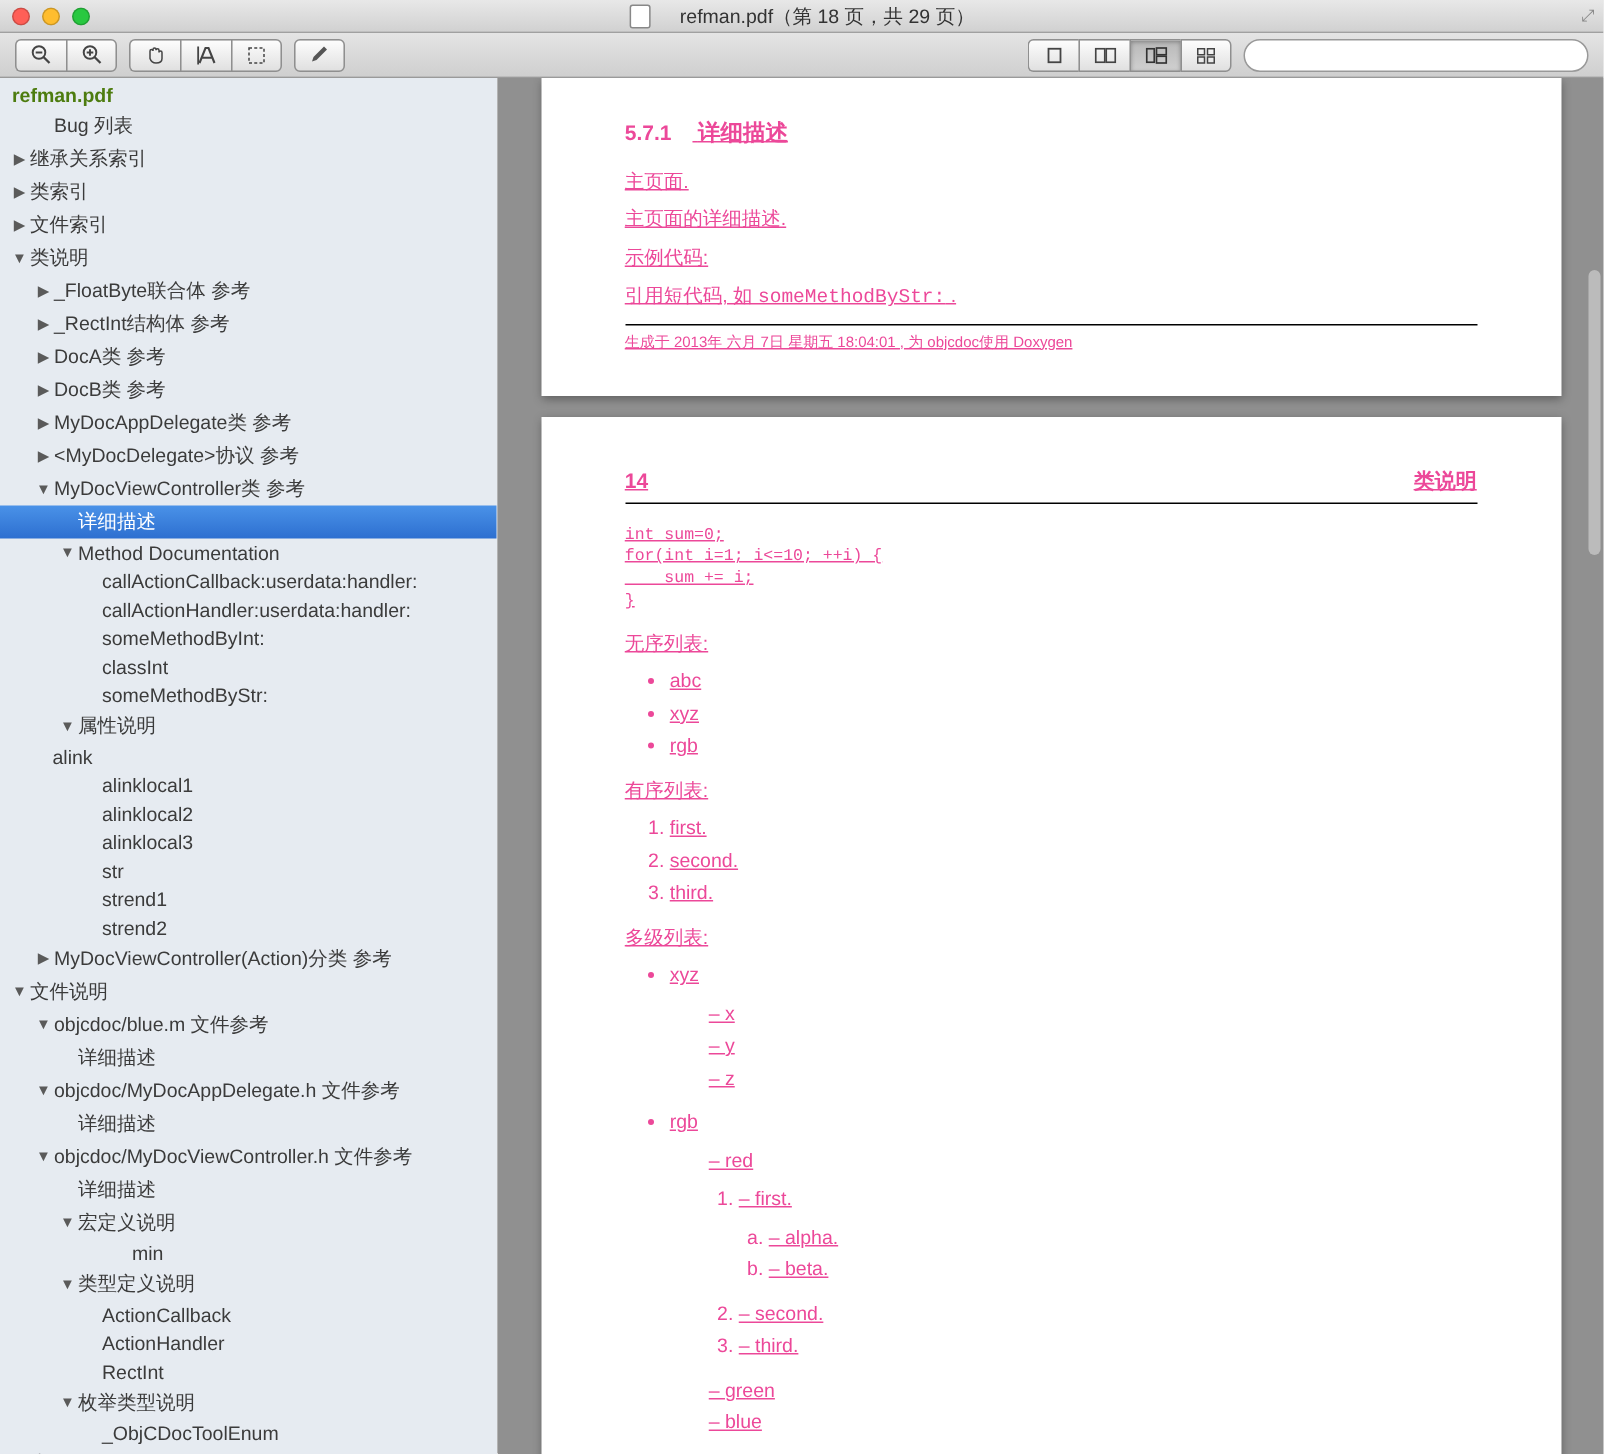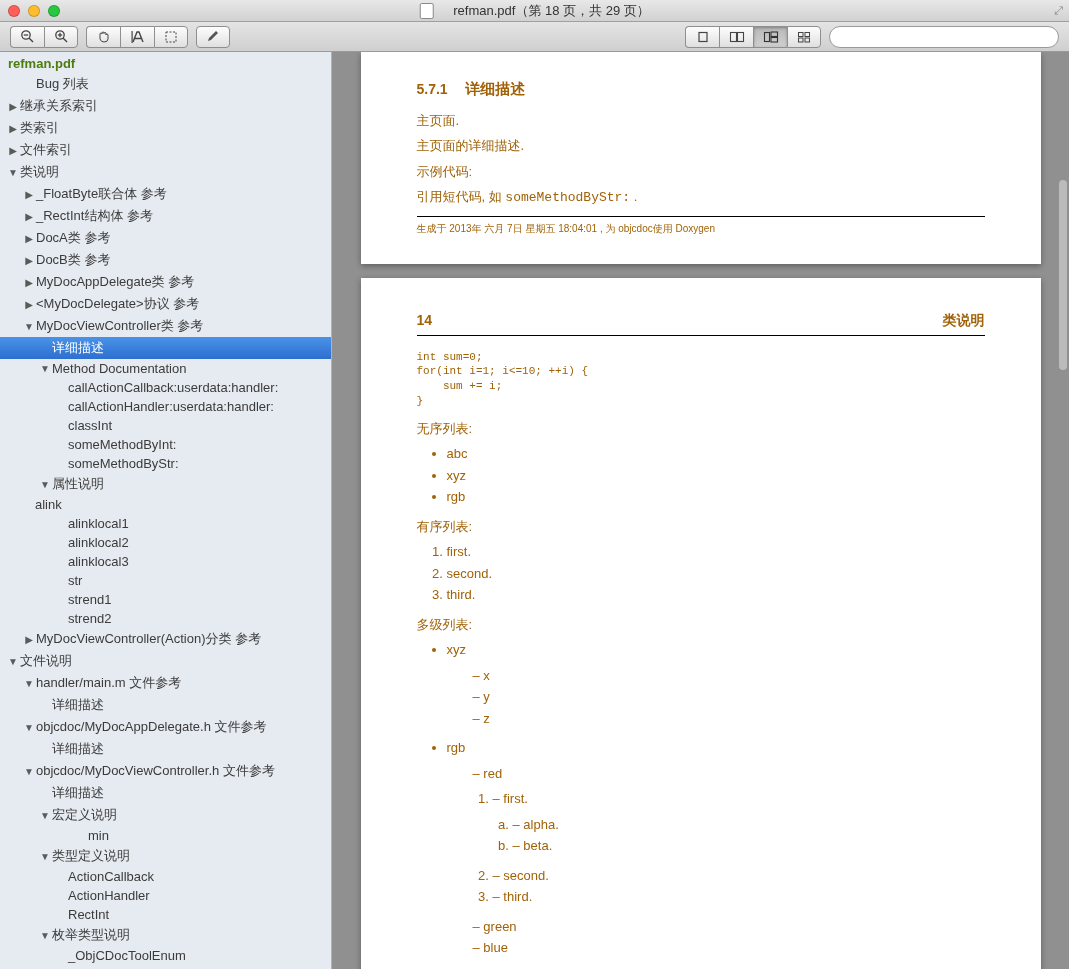--- a/index.html
+++ b/index.html
@@ -30,21 +30,21 @@
 .main { display: flex; height: calc(969px - 52px); }
 .sidebar { width: 332px; background: #e6ebf1; border-right: 1px solid #b3b3b3; overflow-y: auto; font-size: 13px; color: #3b3b3b; }
 .side-title { font-weight: bold; padding: 4px 8px 2px 8px; font-size: 13px; color: #4d7c0f; }
 .side-item { display: flex; align-items: center; padding: 2px 0; cursor: default; }
 .side-item.sel { background: linear-gradient(#4a92e8, #2d6fd0); color: #fff; }
 .tri { display: inline-block; width: 10px; text-align: center; font-size: 10px; color: #5a5a5a; margin-right: 2px; }
 .side-item.sel .tri { color: #fff; }
 
 .content { flex: 1; background: #909090; overflow-y: auto; position: relative; }
 .scrollbar-stub { position:absolute; right:2px; top:14%; width:8px; height:190px; background:#bbb; border-radius:4px; }
-.page { background: #fff; margin: 0 auto 14px auto; box-shadow: 0 2px 6px rgba(0,0,0,0.35); padding: 32px 56px 28px 56px; width: 680px; font-family: "Times New Roman", serif; font-size: 13px; color: #a16207; line-height: 1.5; }
+.page { background: #fff; margin: 0 auto 14px auto; box-shadow: 0 2px 6px rgba(0,0,0,0.35); padding: 32px 56px 28px 56px; width: 680px; font-family: "Times New Roman", serif; font-size: 13px; color: #ec4899; line-height: 1.5; text-decoration: underline; }
 .page.first { margin-top: 0; padding-top: 26px; }
 .sect-num { font-weight: bold; display: inline-block; margin-right: 14px; font-size: 14px; }
 .sect-title { font-weight: bold; font-size: 15px; }
 .gen-line { border-top: 1px solid #000; margin-top: 8px; padding-top: 4px; font-size: 10px; font-family: Arial, sans-serif; }
 .pg-head { display: flex; justify-content: space-between; font-weight: bold; font-size: 14px; border-bottom: 1.2px solid #000; padding-bottom: 4px; margin-bottom: 14px; gap: 18px; }
 pre.code { font-family: "Courier New", monospace; font-size: 11px; line-height: 1.35; margin-bottom: 10px; }
 .page ul, .page ol { margin: 6px 0 10px 30px; }
 .page li { margin: 2px 0; }
 .lvl2 { margin-left: 26px !important; list-style: none; }
 .lvl2 li:before { content:"– "; }
@@ -208,28 +208,28 @@
         <div class="side-item" style="padding-left: 56px;">
           <span class="tri"></span>
           <span>callActionCallback:userdata:handler:</span>
         </div>
         <div class="side-item" style="padding-left: 56px;">
           <span class="tri"></span>
           <span>callActionHandler:userdata:handler:</span>
         </div>
         <div class="side-item" style="padding-left: 56px;">
           <span class="tri"></span>
+          <span>someMethodByInt:</span>
+        </div>
+        <div class="side-item" style="padding-left: 56px;">
+          <span class="tri"></span>
           <span>classInt</span>
         </div>
         <div class="side-item" style="padding-left: 56px;">
           <span class="tri"></span>
-          <span>someMethodByInt:</span>
-        </div>
-        <div class="side-item" style="padding-left: 56px;">
-          <span class="tri"></span>
           <span>someMethodByStr:</span>
         </div>
         <div class="side-item" style="padding-left: 40px;">
           <span class="tri">▼</span>
           <span>属性说明</span>
         </div>
         <div class="side-item" style="padding-left: 23px;">
           <span class="tri"></span>
           <span>alink</span>
         </div>
@@ -260,21 +260,21 @@
         <div class="side-item" style="padding-left: 24px;">
           <span class="tri">▶</span>
           <span>MyDocViewController(Action)分类 参考</span>
         </div>
         <div class="side-item" style="padding-left: 8px;">
           <span class="tri">▼</span>
           <span>文件说明</span>
         </div>
         <div class="side-item" style="padding-left: 24px;">
           <span class="tri">▼</span>
-          <span>handler/main.m 文件参考</span>
+          <span>objcdoc/blue.m 文件参考</span>
         </div>
         <div class="side-item" style="padding-left: 40px;">
           <span class="tri"></span>
           <span>详细描述</span>
         </div>
         <div class="side-item" style="padding-left: 24px;">
           <span class="tri">▼</span>
           <span>objcdoc/MyDocAppDelegate.h 文件参考</span>
         </div>
         <div class="side-item" style="padding-left: 40px;">

